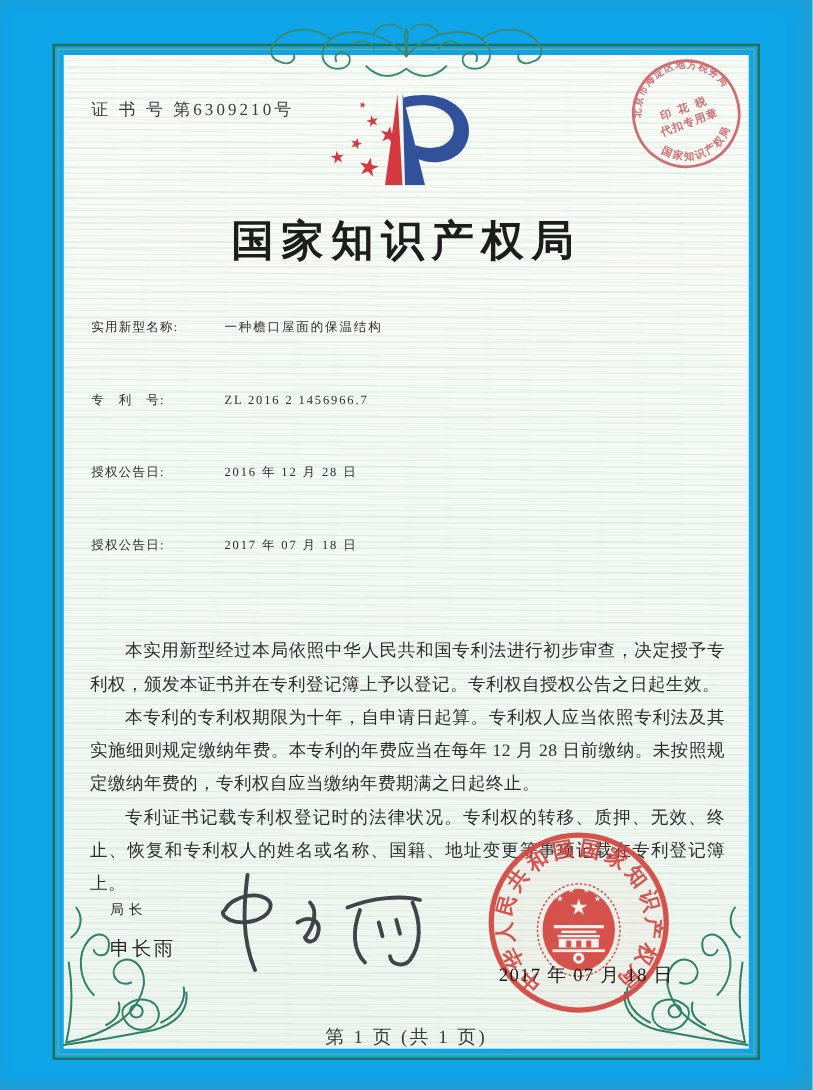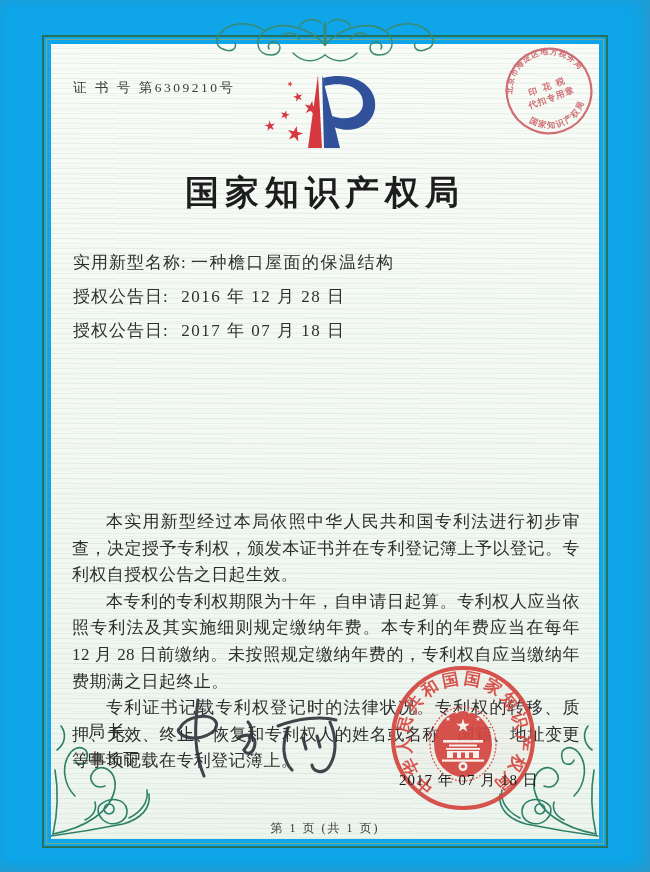--- a/index.html
+++ b/index.html
@@ -25,34 +25,34 @@
   .orn-br{left:474px;top:700px;transform:scaleX(-1);}
   
   .cert-no{position:absolute;left:73px;top:79px;font-size:13.5px;letter-spacing:2.5px;color:#3b3b3b;}
   .logo{position:absolute;left:256px;top:70px;}
   .tax-stamp{position:absolute;left:503px;top:45px;opacity:.85;}
   .title{
     position:absolute;left:0;right:0;top:170px;text-align:center;
     font-size:34px;font-weight:bold;letter-spacing:6px;color:#1d1d1d;
   }
   .fields{position:absolute;left:73px;top:252px;width:480px;}
-  .frow{height:27px;margin-bottom:7px;line-height:22px;font-size:17px;color:#2f2f2f;white-space:nowrap;}
+  .frow{height:27px;margin-bottom:31px;line-height:22px;font-size:10px;color:#2f2f2f;white-space:nowrap;}
   .flabel{display:inline-block;min-width:104px;letter-spacing:1px;}
   .fvalue{letter-spacing:1.5px;}
   .body-text{
     position:absolute;left:72px;top:509px;width:508px;
-    font-size:17px;line-height:26.6px;text-align:justify;color:#2e2e2e;letter-spacing:.4px;font-family:Liberation Serif, serif;
+    font-size:14px;line-height:26.6px;text-align:justify;color:#2e2e2e;letter-spacing:.4px;font-family:Liberation Serif, serif;
   }
   .body-text p{margin:0;text-indent:2em;}
-  .signer-title{position:absolute;left:88px;top:720px;font-size:17px;letter-spacing:4px;color:#2c2c2c;}
+  .signer-title{position:absolute;left:88px;top:720px;font-size:11px;letter-spacing:4px;color:#2c2c2c;}
   .signer-name{position:absolute;left:88px;top:749px;font-size:15.5px;letter-spacing:2px;color:#2c2c2c;}
   .signature{position:absolute;left:160px;top:692px;}
   .seal{position:absolute;left:387px;top:662px;opacity:.92;}
   .seal-date{position:absolute;left:399px;top:771px;font-size:15px;letter-spacing:1px;color:#1b1b1b;z-index:5;}
-  .footer{position:absolute;left:0;right:0;top:820px;text-align:center;font-size:12px;letter-spacing:2px;color:#3a3a3a;}
+  .footer{position:absolute;left:0;right:0;top:820px;text-align:center;font-size:15px;letter-spacing:2px;color:#3a3a3a;}
 </style>
 </head>
 <body>
 
 <div class="page">
 
   <svg width="0" height="0" style="position:absolute">
     <defs>
       <path id="star" d="M0,-10 L2.25,-3.09 9.51,-3.09 3.63,1.18 5.88,8.09 0,3.82 -5.88,8.09 -3.63,1.18 -9.51,-3.09 -2.25,-3.09 Z"></path>
     </defs>
@@ -134,20 +134,24 @@
       <text x="0" y="11" font-size="9.5" font-weight="bold" text-anchor="middle" letter-spacing="1">代扣专用章</text>
     </g>
   </svg>
 
   <div class="title">国家知识产权局</div>
 
   <div class="fields">
     <div class="frow">
       <span class="flabel">实用新型名称:</span>
       <span class="fvalue">一种檐口屋面的保温结构</span>
+    </div>
+    <div class="frow">
+      <span class="flabel">专　利　号:</span>
+      <span class="fvalue">ZL 2016 2 1456966.7</span>
     </div>
     <div class="frow">
       <span class="flabel">授权公告日:</span>
       <span class="fvalue">2016 年 12 月 28 日</span>
     </div>
     <div class="frow">
       <span class="flabel">授权公告日:</span>
       <span class="fvalue">2017 年 07 月 18 日</span>
     </div>
   </div>

